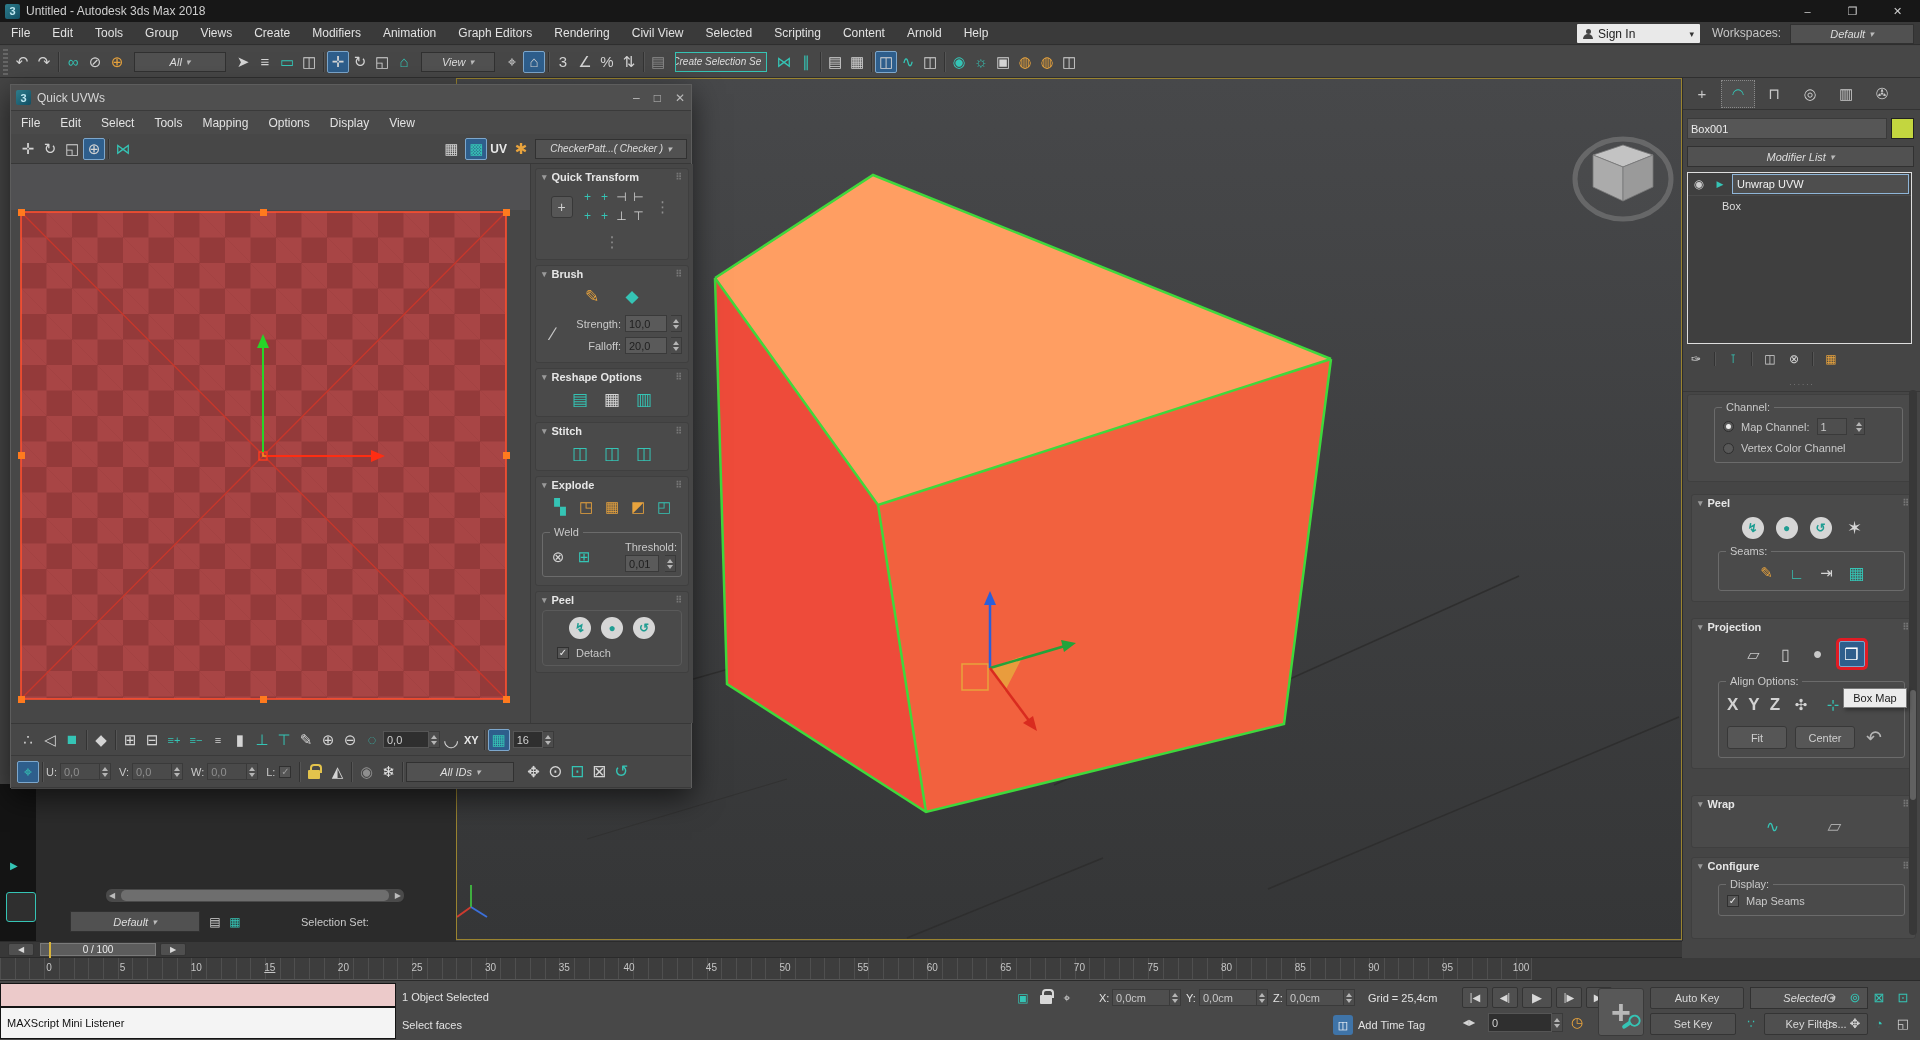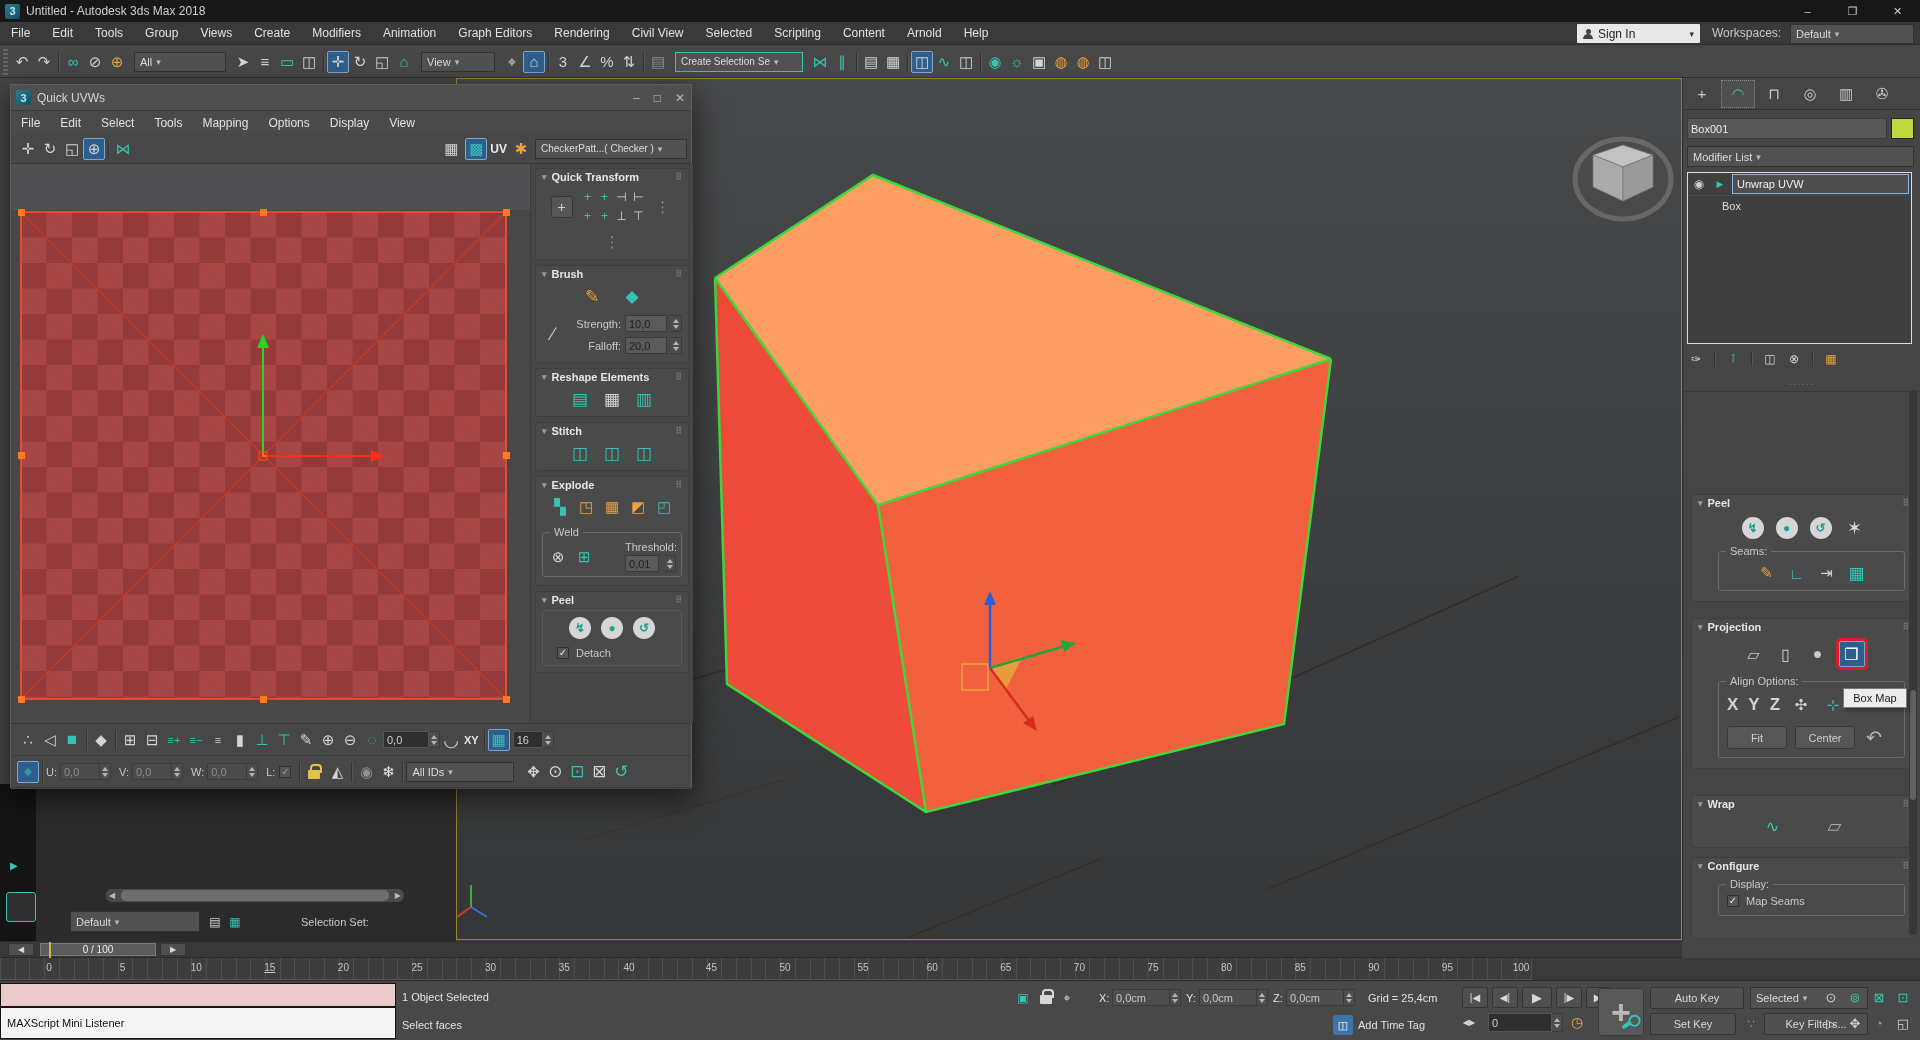--- a/index.html
+++ b/index.html
@@ -21,21 +21,21 @@
   .wsdd{position:absolute;left:1790px;top:2px;width:124px;height:19px;}
   
   .toolbar{position:absolute;left:0;top:46px;width:1920px;height:32px;background:#474747;border-bottom:1px solid #2f2f2f;display:flex;align-items:center;}
   .icn{display:inline-flex;align-items:center;justify-content:center;min-width:22px;height:22px;color:#d4d4d4;font-size:15px;cursor:default;}
   .icn.sm{min-width:18px;height:18px;font-size:12px;}
   .icn.tl{color:#35c4b5;}
   .icn.or{color:#e8a33d;}
   .icn.dim{color:#8f8f8f;}
   .icn.on{background:#2e5e8c;border:1px solid #7da7cc;border-radius:2px;}
   .sep{width:1px;height:20px;background:#333;margin:0 3px;box-shadow:1px 0 0 #555;}
-  .dd{background:#515151;border:1px solid #313131;display:inline-flex;align-items:center;justify-content:flex-start;padding:0 5px;color:#ddd;height:20px;font-size:11px;white-space:nowrap;overflow:hidden;}
+  .dd{background:#515151;border:1px solid #313131;display:inline-flex;align-items:center;justify-content:center;padding:0 5px;color:#ddd;height:20px;font-size:11px;white-space:nowrap;overflow:hidden;font-style:italic;}
   .dd .car{color:#bbb;font-size:9px;margin-left:4px;}
   .grip-dots{width:5px;height:26px;margin:0 3px;background:repeating-linear-gradient(#666 0 2px,transparent 2px 4px);}
   
   .fld{display:inline-flex;align-items:center;background:#5a5a5a;border:1px solid #3a3a3a;height:17px;color:#1f1f1f;font-size:11px;padding:0 3px;}
   .fld.lt{background:#4e4e4e;color:#c9c9c9;}
   .fld.dk{background:#2f2f2f;color:#d0d0d0;border-color:#555;}
   .fld.gy{background:#4a4a4a;color:#8f8f8f;}
   .spin{width:11px;height:17px;display:inline-flex;flex-direction:column;align-items:center;justify-content:center;gap:2px;background:#4c4c4c;border:1px solid #3a3a3a;border-left:none;}
   .spin i{width:0;height:0;border-left:3px solid transparent;border-right:3px solid transparent;}
   .spin i.u{border-bottom:4px solid #b5b5b5;}
@@ -177,21 +177,21 @@
     </div>
     <span class="icn">⌖</span>
     <span class="icn on">⌂</span>
     <span class="sep"></span>
     <span class="icn">3</span>
     <span class="icn">∠</span>
     <span class="icn">%</span>
     <span class="icn">⇅</span>
     <span class="sep"></span>
     <span class="icn dim">▤</span>
-    <div class="dd" style="width:128px;margin:0 6px;border:1px solid #35c4b5;font-size:10px;">
+    <div class="dd" style="width:92px;margin:0 6px;border:1px solid #35c4b5;font-size:10px;">
       <span>Create Selection Se</span>
       <span class="car">▾</span>
     </div>
     <span class="icn tl">⋈</span>
     <span class="icn tl">∥</span>
     <span class="sep"></span>
     <span class="icn">▤</span>
     <span class="icn">▦</span>
     <span class="sep"></span>
     <span class="icn on">◫</span>
@@ -391,21 +391,21 @@
                   <i class="u"></i>
                   <i class="d"></i>
                 </span>
             </div>
           </div>
         </div>
       </div>
       <div class="roll">
         <div class="rh">
             <span class="tri">▾</span>
-            <span>Reshape Elements</span>
+            <span>Reshape Options</span>
             <span class="grip">⠿</span>
           </div>
         <div class="rbody" style="gap:10px;">
           <span class="icn tl" style="font-size:17px;">▤</span>
           <span class="icn" style="font-size:17px;">▦</span>
           <span class="icn tl" style="font-size:17px;">▥</span>
         </div>
       </div>
       <div class="roll">
         <div class="rh">
@@ -580,20 +580,38 @@
       <span class="sep" style="height:14px;"></span>
       <span class="icn sm tl">⊺</span>
       <span class="sep" style="height:14px;"></span>
       <span class="icn sm">◫</span>
       <span class="icn sm">⊗</span>
       <span class="sep" style="height:14px;"></span>
       <span class="icn sm or">▦</span>
     </div>
     <div class="abs" style="left:0;top:300px;width:238px;height:14px;border-bottom:1px solid #383838;text-align:center;color:#8a8a8a;font-size:8px;letter-spacing:2px;">......</div>
 
+    <div class="abs" style="left:4px;top:316px;width:225px;height:88px;background:#4a4a4a;border:1px solid #3f3f3f;border-radius:3px;">
+      <div class="grp" style="margin:12px 8px 6px 26px;padding:10px 6px 8px 8px;background:#4a4a4a;">
+        <span class="leg">Channel:</span>
+        <div style="display:flex;align-items:center;gap:7px;">
+          <span class="rad on"></span>
+          <span class="lbl">Map Channel:</span>
+          <span class="fld lt" style="width:30px;">1</span>
+          <span class="spin">
+              <i class="u"></i>
+              <i class="d"></i>
+            </span>
+        </div>
+        <div style="display:flex;align-items:center;gap:7px;margin-top:7px;">
+          <span class="rad"></span>
+          <span class="lbl">Vertex Color Channel</span>
+        </div>
+      </div>
+    </div>
 
     <div class="abs roll" style="left:4px;top:412px;width:225px;">
       <div class="rh">
           <span class="tri">▾</span>
           <span>Peel</span>
           <span class="grip">⠿</span>
         </div>
       <div class="rbody" style="gap:12px;padding-top:6px;">
         <span class="circ">↯</span>
         <span class="circ">●</span>

